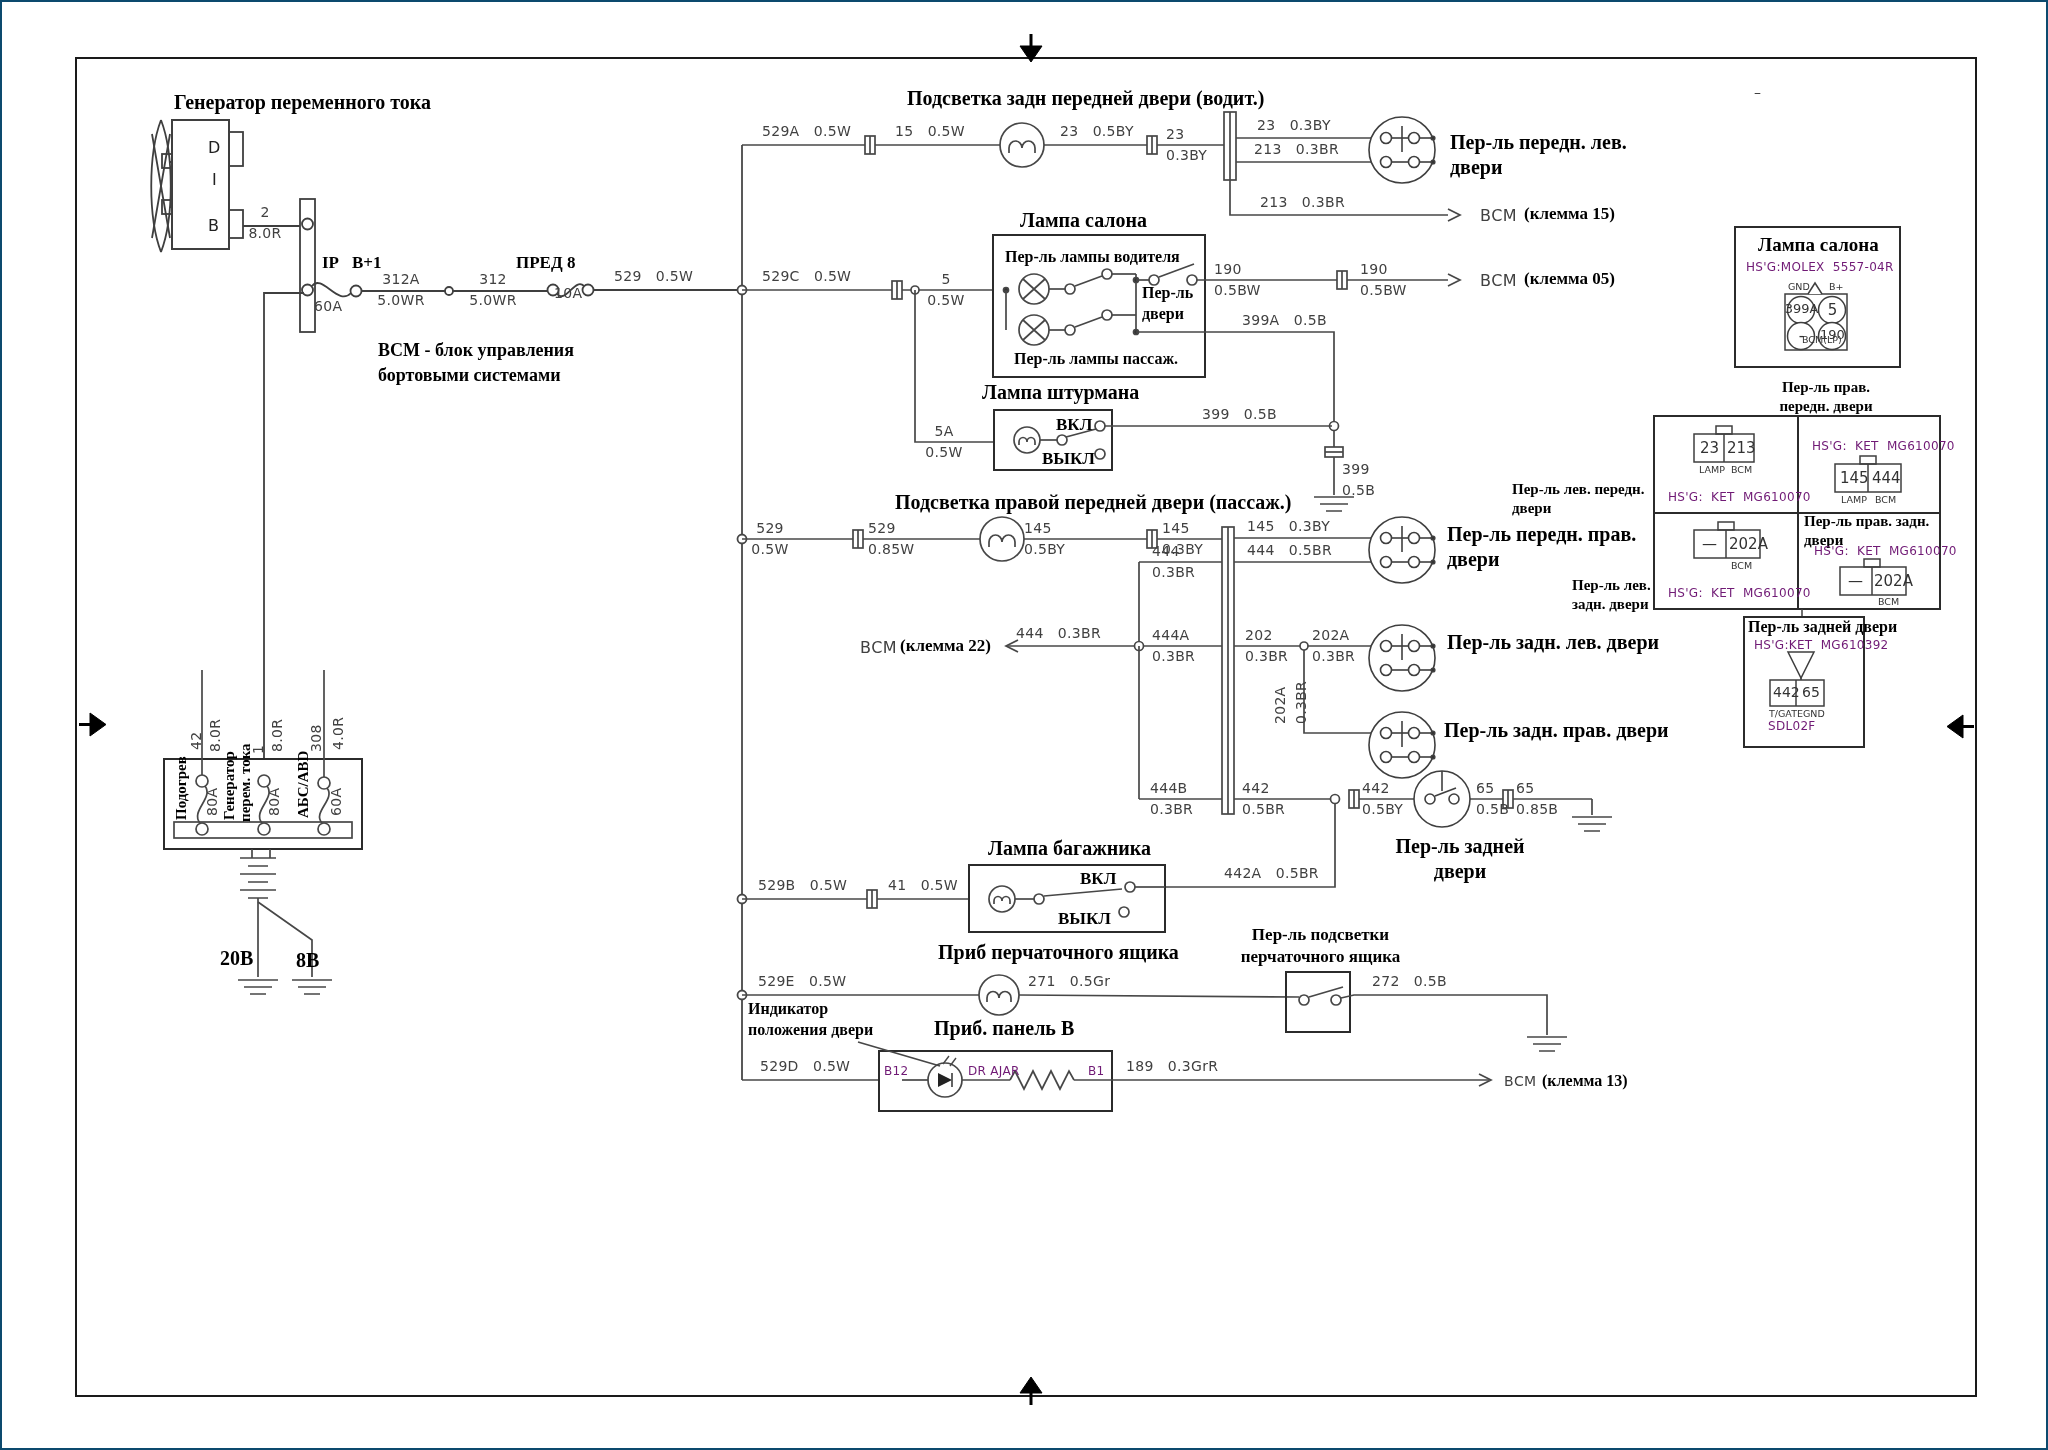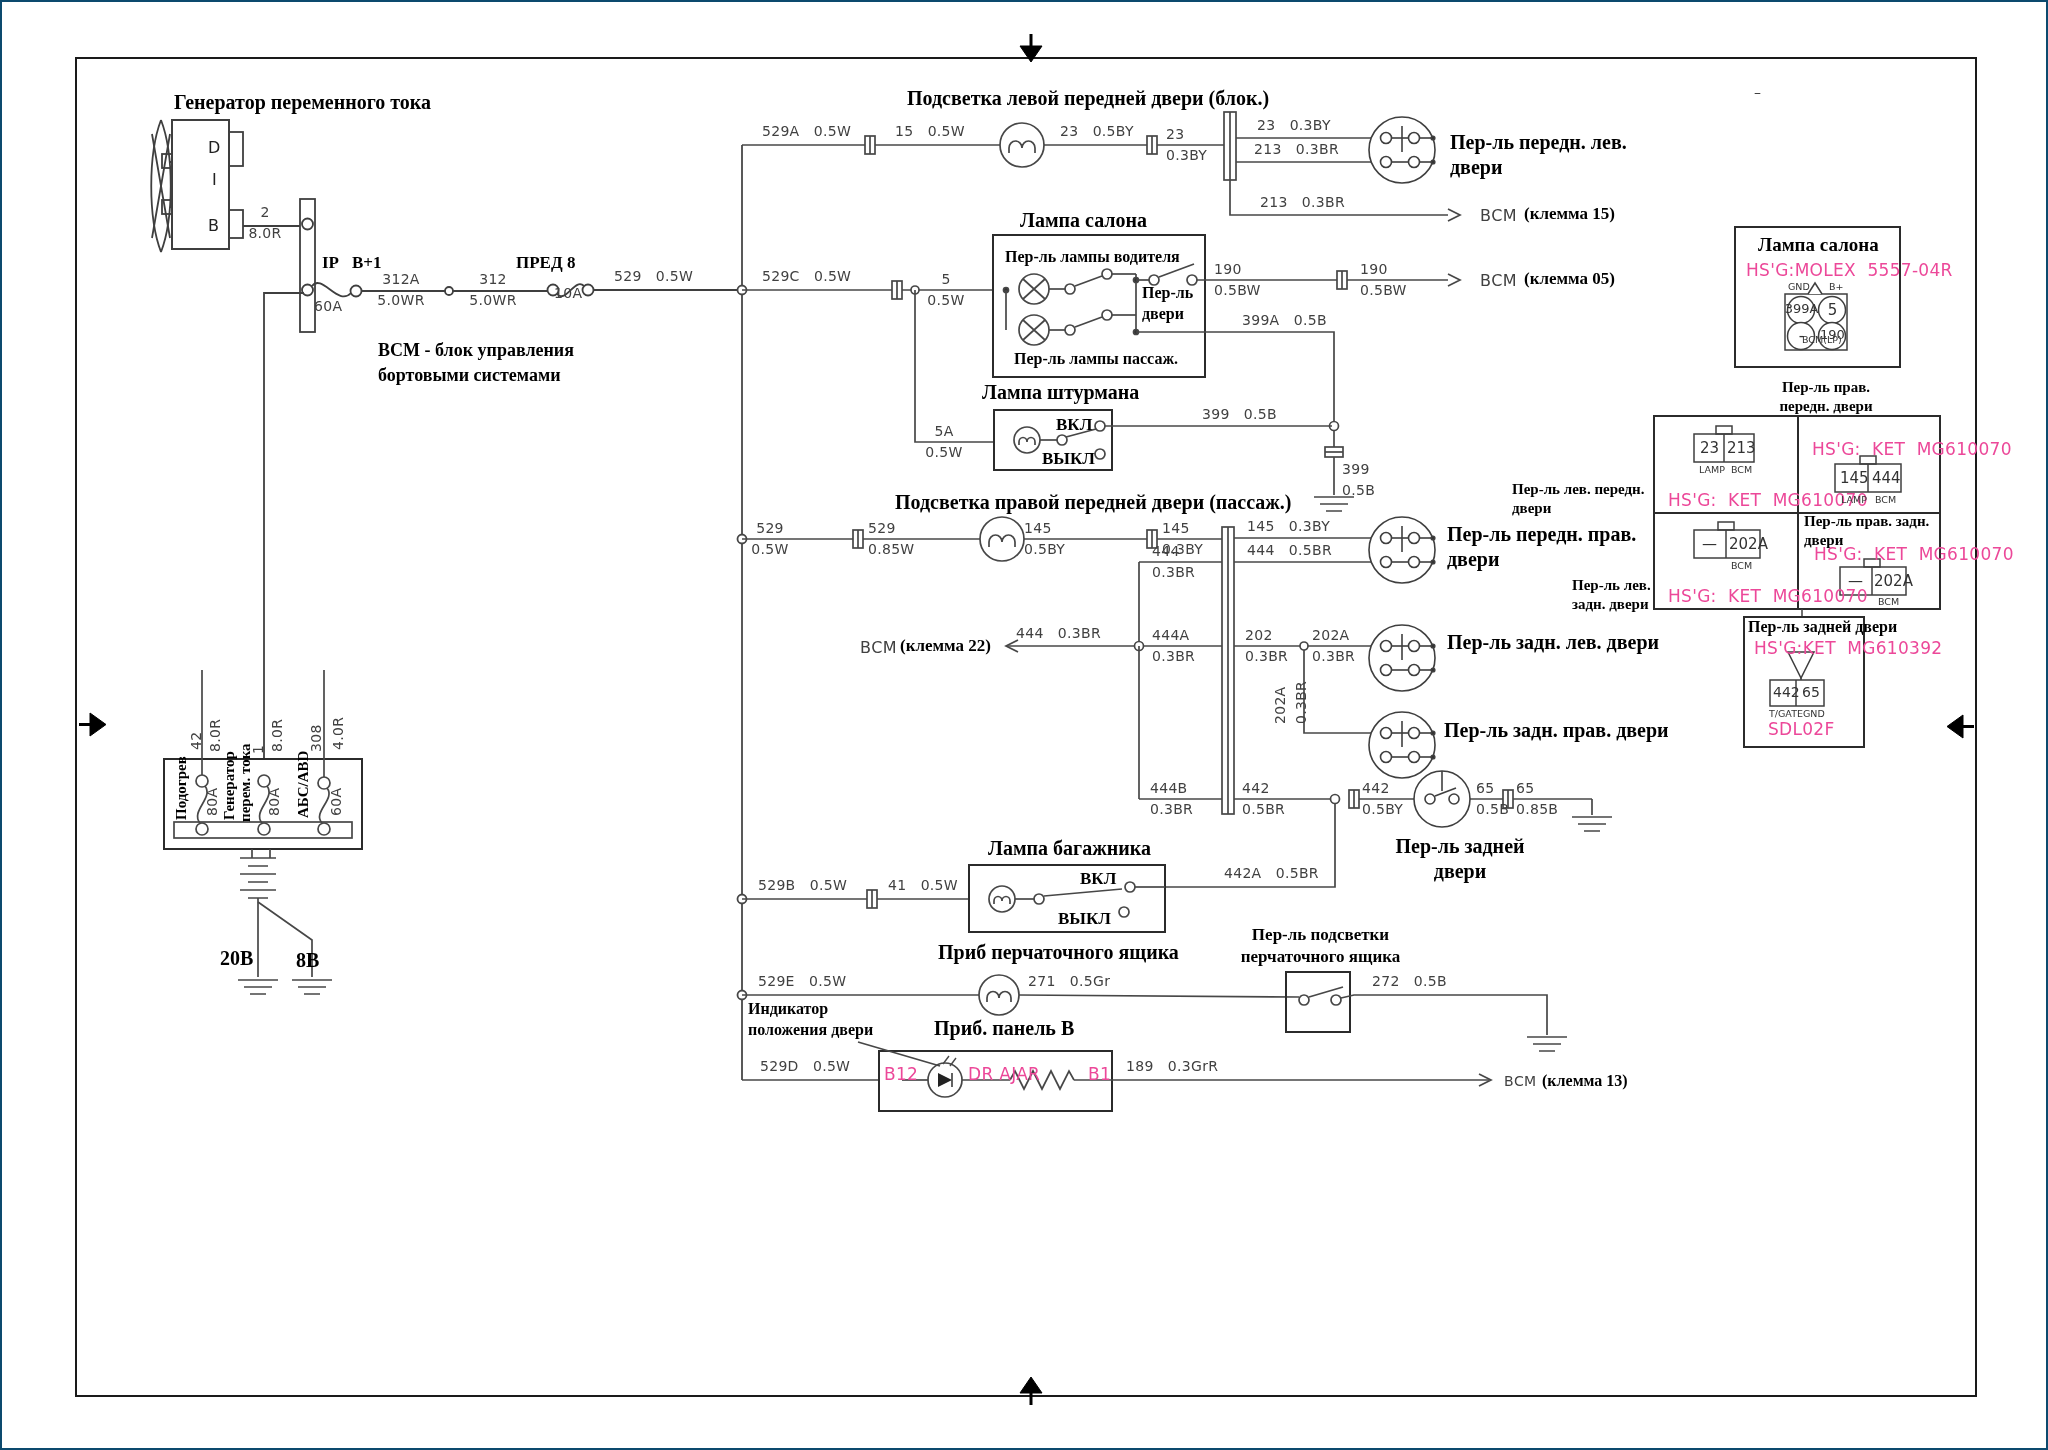--- a/index.html
+++ b/index.html
@@ -7,21 +7,21 @@
         font-family:"DejaVu Sans",sans-serif;}
   #wires{position:absolute;left:0;top:0;}
   span{position:absolute;white-space:pre;}
   .lbl{font-family:"DejaVu Sans",sans-serif;font-size:14px;line-height:21px;color:#414141;letter-spacing:.3px;}
   .pin{font-family:"DejaVu Sans",sans-serif;font-size:16px;color:#222;}
   .b  {font-family:"Liberation Serif",serif;font-weight:bold;font-size:20px;line-height:25px;color:#000;}
   .b18{font-family:"Liberation Serif",serif;font-weight:bold;font-size:18px;line-height:25px;color:#000;}
   .b17{font-family:"Liberation Serif",serif;font-weight:bold;font-size:17px;line-height:22px;color:#000;}
   .b16{font-family:"Liberation Serif",serif;font-weight:bold;font-size:16px;line-height:21px;color:#000;}
   .b15{font-family:"Liberation Serif",serif;font-weight:bold;font-size:15px;line-height:19px;color:#000;}
-  .sm {font-size:17px;color:#ec4899;letter-spacing:.3px;}
+  .sm {font-size:12px;color:#701a75;letter-spacing:.3px;}
   .tn {font-size:9.5px;color:#333;}
   .c16{font-size:15px;color:#333;}
   .ctr{text-align:center;}
   .v  {transform:rotate(-90deg);transform-origin:0 0;}
 </style>
 </head>
 <body>
 
 <div id="page">
 
@@ -375,21 +375,21 @@
 <span class="b17" style="left:350px;top:250px">B+1</span>
 <span class="lbl" style="left:312px;top:294px">60A</span>
 <span class="lbl ctr" style="left:368px;top:267px;width:62px">312A
 5.0WR</span>
 <span class="lbl ctr" style="left:460px;top:267px;width:62px">312
 5.0WR</span>
 <span class="b17" style="left:514px;top:250px">ПРЕД 8</span>
 <span class="lbl" style="left:552px;top:281px">10A</span>
 <span class="lbl" style="left:612px;top:264px">529   0.5W</span>
 
-<span class="b" style="left:905px;top:84px">Подсветка левой передней двери (блок.)</span>
+<span class="b" style="left:905px;top:84px">Подсветка задн передней двери (водит.)</span>
 <span class="lbl" style="left:760px;top:119px">529A   0.5W</span>
 <span class="lbl" style="left:893px;top:119px">15   0.5W</span>
 <span class="lbl" style="left:1058px;top:119px">23   0.5BY</span>
 <span class="lbl" style="left:1164px;top:122px">23
 0.3BY</span>
 <span class="lbl" style="left:1255px;top:113px">23   0.3BY</span>
 <span class="lbl" style="left:1252px;top:137px">213   0.3BR</span>
 <span class="b" style="left:1448px;top:128px">Пер-ль передн. лев.
 двери</span>
 <span class="lbl" style="left:1258px;top:190px">213   0.3BR</span>

